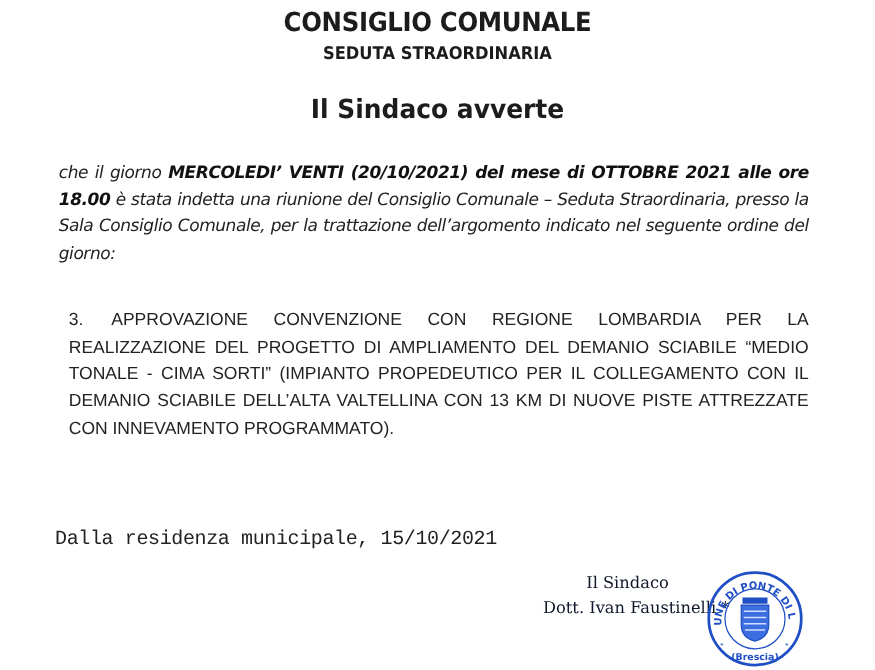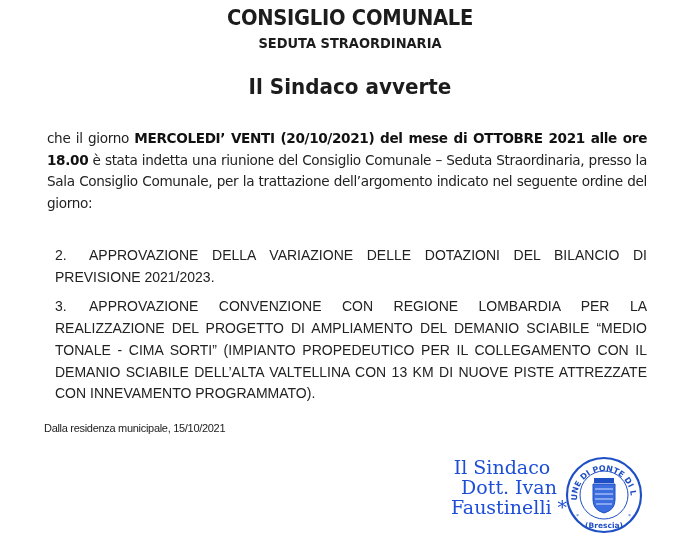--- a/index.html
+++ b/index.html
@@ -8,58 +8,57 @@
     position: absolute; left: 0; width: 700px; text-align: center;
     font-family: "DejaVu Sans", sans-serif; font-weight: bold; color: #1c1c1c;
   }
   #h1 { top: 6px; font-size: 21px; letter-spacing: -0.3px; transform: scaleX(0.93); }
   #h2 { top: 35px; font-size: 14px; transform: scaleX(0.93); }
   #h3 { top: 75px; font-size: 21px; transform: scaleX(0.95); }
 
   .para {
     position: absolute; left: 47px; width: 600px; top: 128px;
     font-family: "DejaVu Sans", sans-serif; font-size: 13.6px; line-height: 21.7px;
-    text-align: justify; letter-spacing: -0.35px; color: #222;
+    text-align: justify; letter-spacing: -0.35px; color: #222; font-style: italic;
   }
   .para b { font-weight: bold; color: #111; }
 
   .list {
     position: absolute; left: 55px; width: 592px; top: 245px;
     font-family: "Liberation Sans", sans-serif; font-size: 14px; line-height: 21.7px;
     color: #222; margin: 0; padding: 0; list-style: none;
   }
   .list li { margin: 0 0 8px 0; text-align: justify; transform-origin: left top; }
   .list li .num { display: inline-block; width: 34px; }
   .list li.li1 .num { width: 34px; }
   .list .txt { }
 
   .dalla {
     position: absolute; left: 44px; top: 422px;
-    font-family: Liberation Sans, sans-serif; font-size: 11px; color: #222; letter-spacing: -0.3px;
+    font-family: Liberation Mono, monospace; font-size: 16px; color: #222; letter-spacing: -0.3px;
   }
   .sign {
     position: absolute; left: 424px; top: 457px; width: 170px; text-align: center;
-    font-family: "DejaVu Serif", "Liberation Serif", serif; font-size: 19px; line-height: 20px; color: #1d4ed8;
+    font-family: "DejaVu Serif", "Liberation Serif", serif; font-size: 13px; line-height: 20px; color: #0f172a;
   }
   .sign .role { display:block; padding-right: 14px; }
   .stamp {
     position: absolute; left: 565px; top: 456px; width: 78px; height: 78px;
   }
 </style>
 </head>
 <body>
 
 <div id="h1" class="title">CONSIGLIO COMUNALE</div>
 <div id="h2" class="title">SEDUTA STRAORDINARIA</div>
 <div id="h3" class="title">Il Sindaco avverte</div>
 
 <div class="para"><span>che il giorno </span><b>MERCOLEDI’ VENTI (20/10/2021) del mese di OTTOBRE 2021 alle ore 18.00</b><span> è stata indetta una riunione del Consiglio Comunale – Seduta Straordinaria, presso la Sala Consiglio Comunale, per la trattazione dell’argomento indicato nel seguente ordine del giorno:</span></div>
 
 <ul class="list">
-  <li><span class="num">2.</span><span class="txt">APPROVAZIONE DELLA VARIAZIONE DELLE DOTAZIONI DEL BILANCIO DI PREVISIONE 2021/2023.</span></li>
   <li><span class="num">3.</span><span class="txt">APPROVAZIONE CONVENZIONE CON REGIONE LOMBARDIA PER LA REALIZZAZIONE DEL PROGETTO DI AMPLIAMENTO DEL DEMANIO SCIABILE “MEDIO TONALE - CIMA SORTI” (IMPIANTO PROPEDEUTICO PER IL COLLEGAMENTO CON IL DEMANIO SCIABILE DELL’ALTA VALTELLINA CON 13 KM DI NUOVE PISTE ATTREZZATE CON INNEVAMENTO PROGRAMMATO).</span></li>
 </ul>
 
 <div class="dalla">Dalla residenza municipale, 15/10/2021</div>
 
 <div class="sign">
   <span class="role">Il Sindaco</span>
   <span>Dott. Ivan Faustinelli *</span>
 </div>
 

